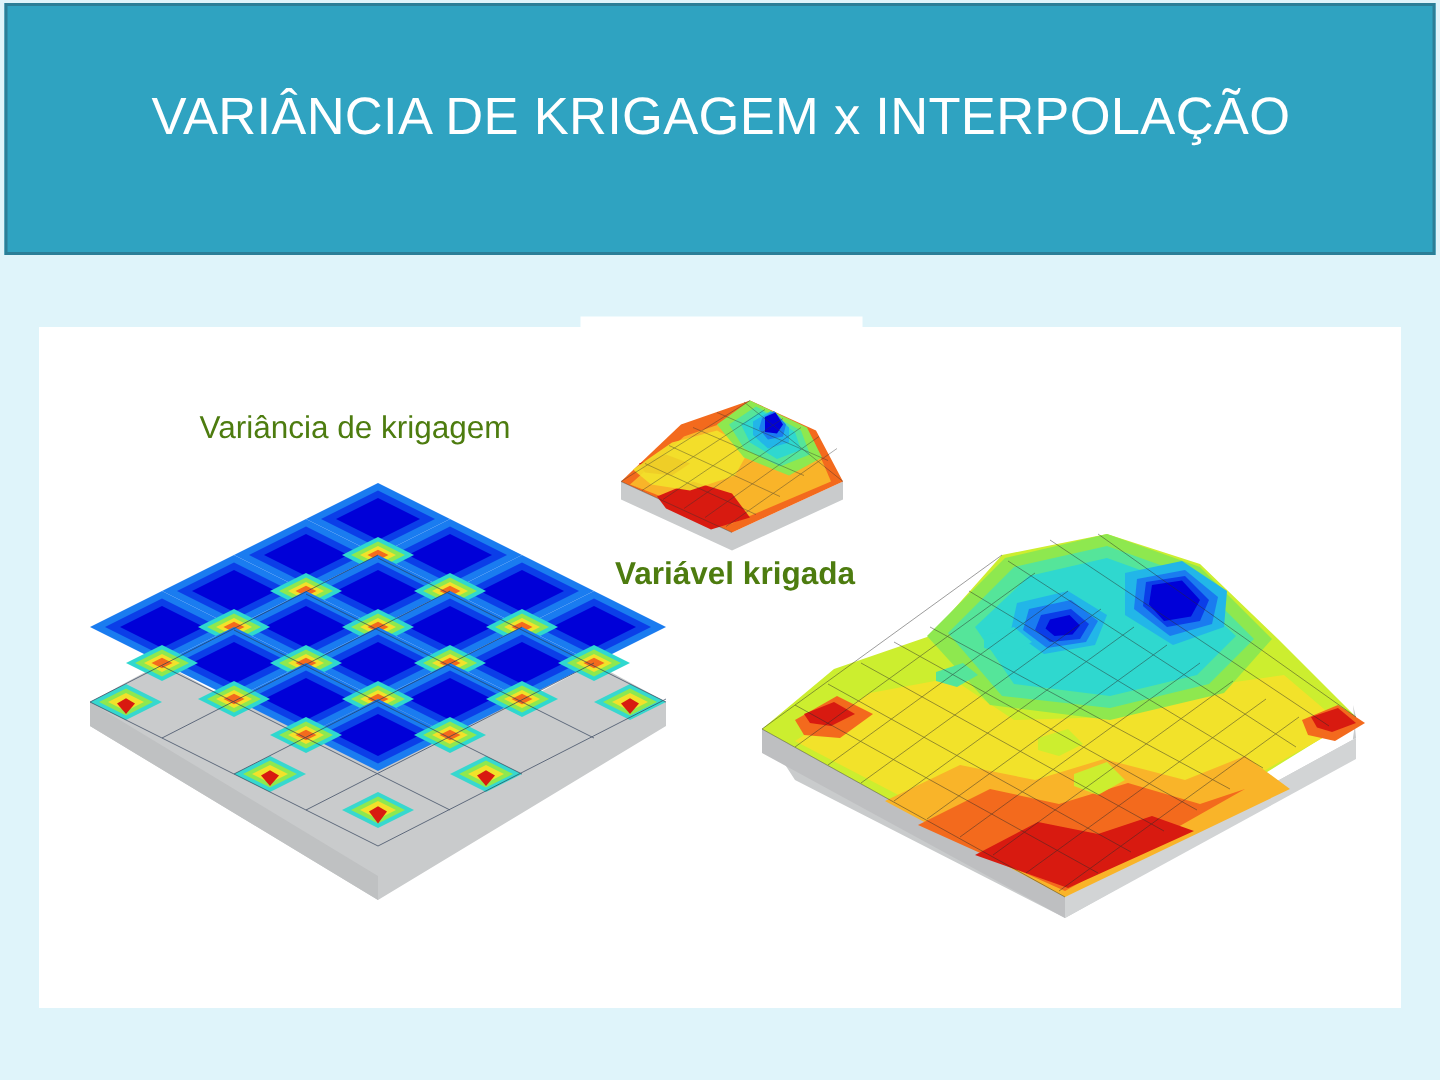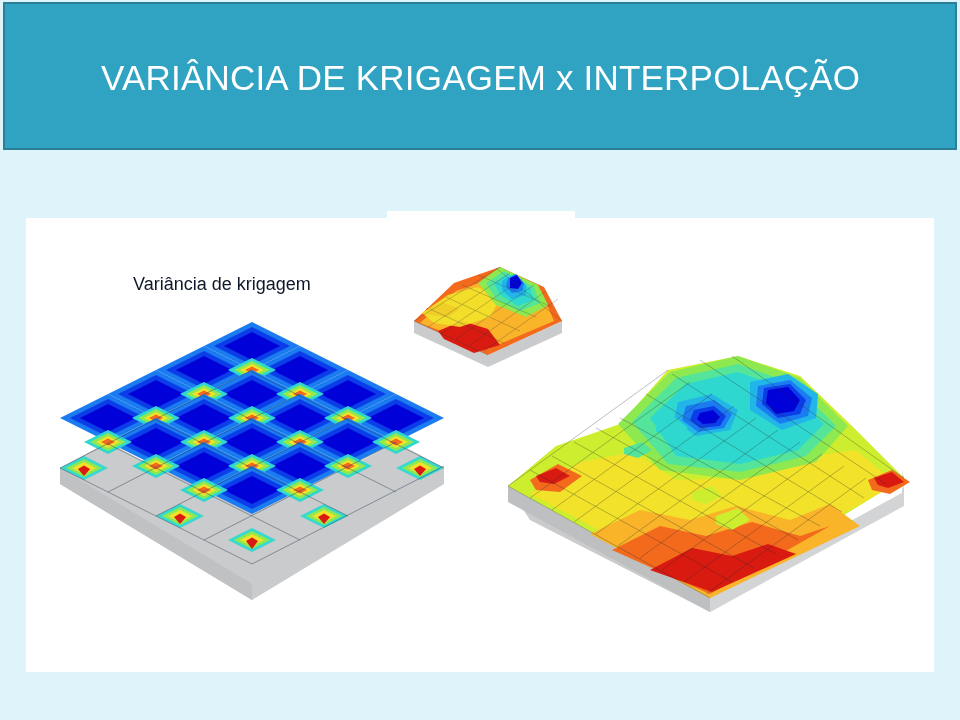--- a/index.html
+++ b/index.html
@@ -18,21 +18,21 @@
     width: 960px;
     height: 720px;
     background: #dff4fa;
   }
   
   .title-banner {
     position: absolute;
     left: 3px;
     top: 2px;
     width: 954px;
-    height: 148px;
+    height: 168px;
     background: #2fa3c1;
     border: 2px solid #2b7e97;
     box-sizing: border-box;
     padding-left: 40px;
   }
   .title-text {
     position: absolute;
     left: 96px;
     top: 52px;
     font-size: 35px;
@@ -55,22 +55,22 @@
     position: absolute;
     left: 387px;
     top: 211px;
     width: 188px;
     height: 10px;
     background: #ffffff;
   }
   
   .fig-label {
     position: absolute;
-    font-size: 18px;
-    color: #0f172a;
+    font-size: 21px;
+    color: #4d7c0f;
     white-space: nowrap;
   }
 
   
   .surface { position: absolute; }
   .surface-krig   { left: 46px;  top: 318px;  width: 420px; height: 296px; }
   .surface-interp { left: 500px; top: 330px;  width: 430px; height: 290px; }
   .surface-var    { left: 404px; top: 243px;  width: 168px; height: 126px; }
   .surface svg { display: block; width: 100%; height: 100%; }
 </style>
@@ -351,15 +351,16 @@
             <path d="M8,156 L168,40 M30,168 L190,52 M52,180 L212,64 M74,192 L234,76 M96,204 L256,88
                      M118,216 L278,100 M140,228 L300,112 M162,240 L322,124 M184,252 L344,136 M206,264 L366,148"></path>
             <path d="M8,156 L210,268 M30,140 L232,252 M52,126 L254,238 M74,112 L276,224 M96,98 L298,210
                      M120,88 L320,196 M146,64 L342,182 M172,44 L364,168 M200,30 L386,154 M232,26 L404,148"></path>
           </g>
         </g>
       </svg>
     </div>
 
     <div class="fig-label" style="left:107px; top:56px;">Variância de krigagem</div>
+    <div class="fig-label" style="left:384px; top:153px; font-weight:600;">Variável krigada</div>
 
   </div>
 </div>
 
 </body></html>

